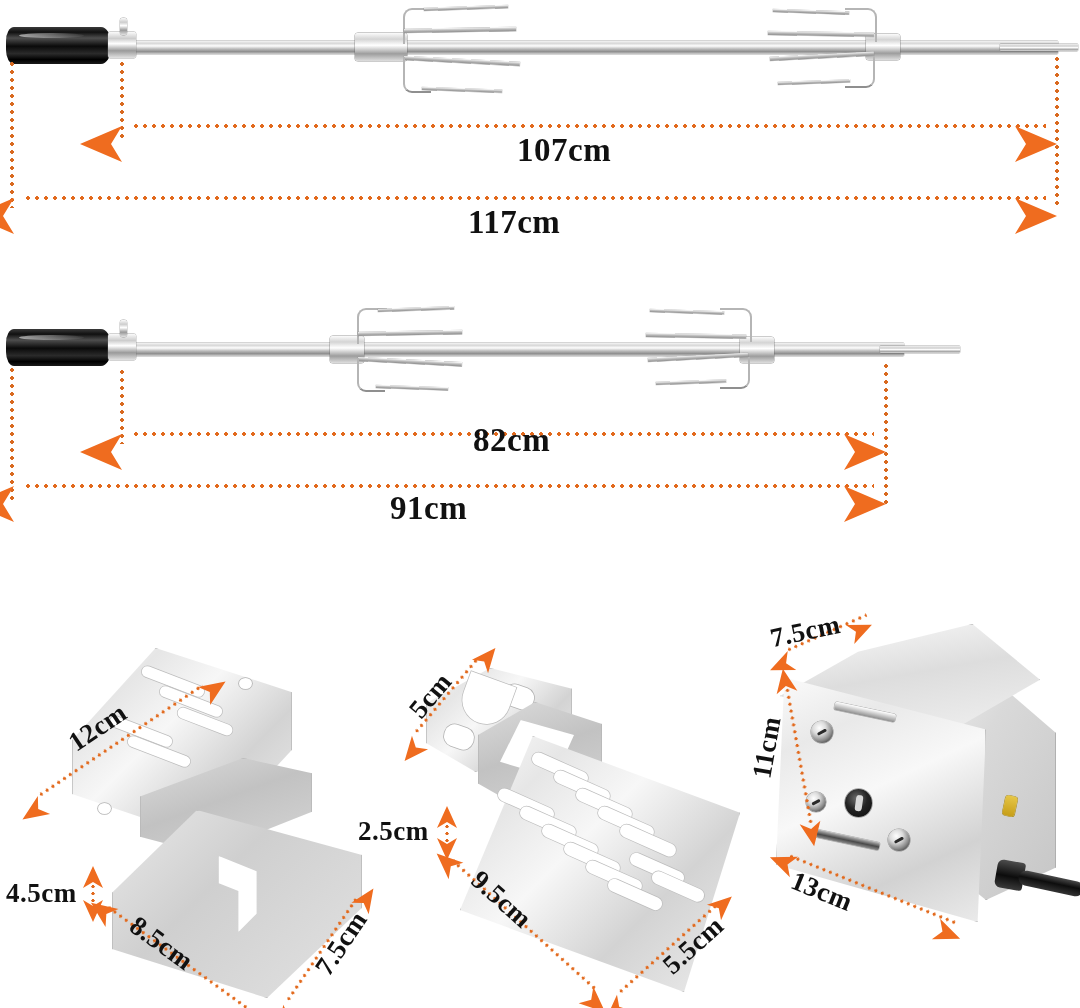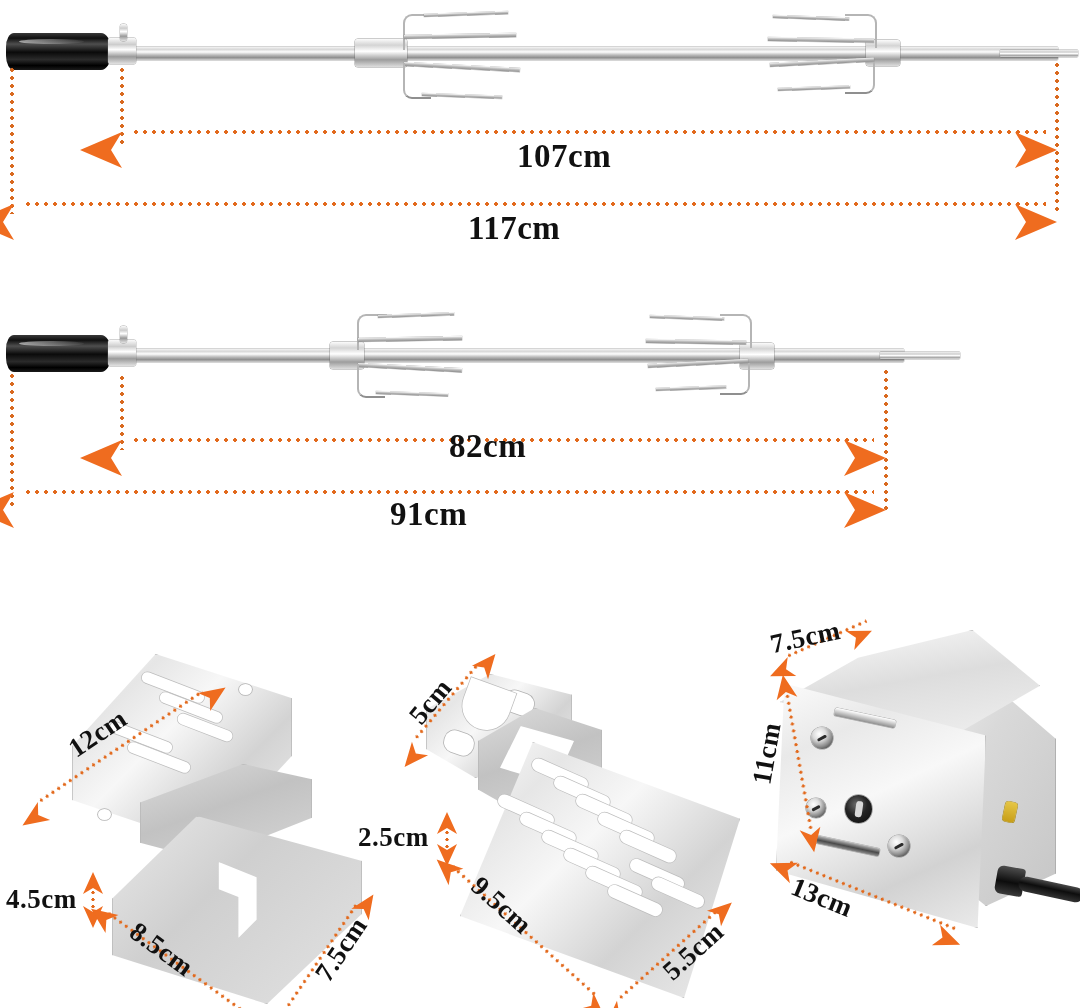--- a/index.html
+++ b/index.html
@@ -1,21 +1,21 @@
 <!DOCTYPE html>
 <html><head>
 <meta charset="utf-8">
 <style>
   html,body{margin:0;padding:0;background:#ffffff;}
   body{
     width:1080px;height:1008px;position:relative;overflow:hidden;
     font-family:"Liberation Serif","DejaVu Serif",serif;
     color:#111;
   }
-  .stage{position:absolute;inset:0;margin-top:6px;}
+  .stage{position:absolute;inset:0;}
 
   
   .dim{
     position:absolute;
     font-family:"Liberation Serif","DejaVu Serif",serif;
     font-weight:700;
     color:#111;
     white-space:nowrap;
     letter-spacing:.5px;
     transform-origin:50% 50%;
@@ -262,21 +262,21 @@
   <div class="arw" style="left:122px;top:434px;transform:rotate(180deg);">
     <svg width="42" height="36" viewBox="0 0 42 36">
         <path d="M42 18 L0 0 L11 18 L0 36 Z" fill="#ef6c1f"></path>
       </svg>
   </div>
   <div class="arw" style="left:844px;top:434px;">
     <svg width="42" height="36" viewBox="0 0 42 36">
         <path d="M42 18 L0 0 L11 18 L0 36 Z" fill="#ef6c1f"></path>
       </svg>
   </div>
-  <div class="dim" style="left:449px;top:424px;font-size:33px;">82cm</div>
+  <div class="dim" style="left:473px;top:424px;font-size:33px;">82cm</div>
 
   <div class="dotline" style="left:26px;top:484px;width:848px;"></div>
   <div class="arw" style="left:14px;top:486px;transform:rotate(180deg);">
     <svg width="42" height="36" viewBox="0 0 42 36">
         <path d="M42 18 L0 0 L11 18 L0 36 Z" fill="#ef6c1f"></path>
       </svg>
   </div>
   <div class="arw" style="left:844px;top:486px;">
     <svg width="42" height="36" viewBox="0 0 42 36">
         <path d="M42 18 L0 0 L11 18 L0 36 Z" fill="#ef6c1f"></path>

